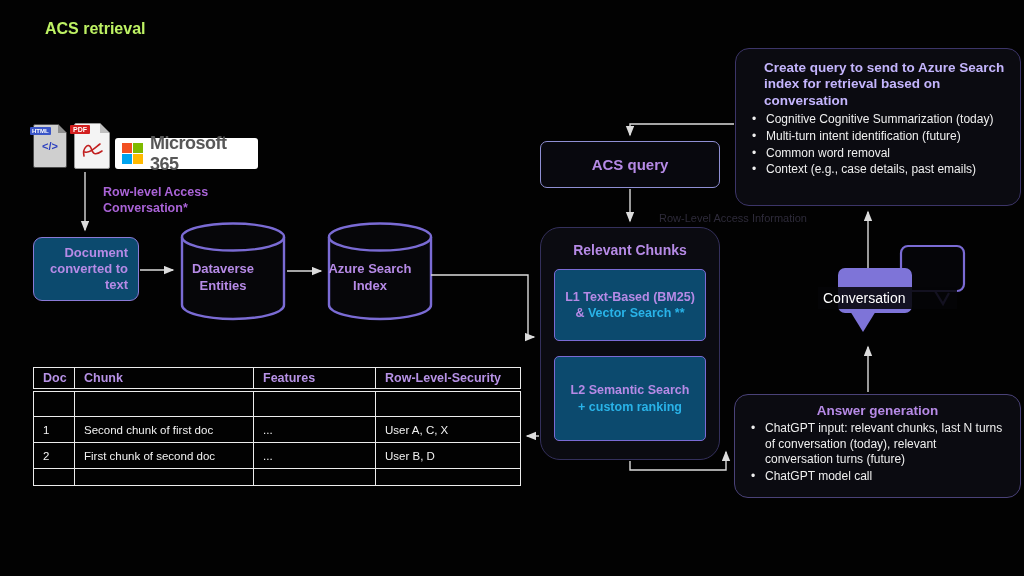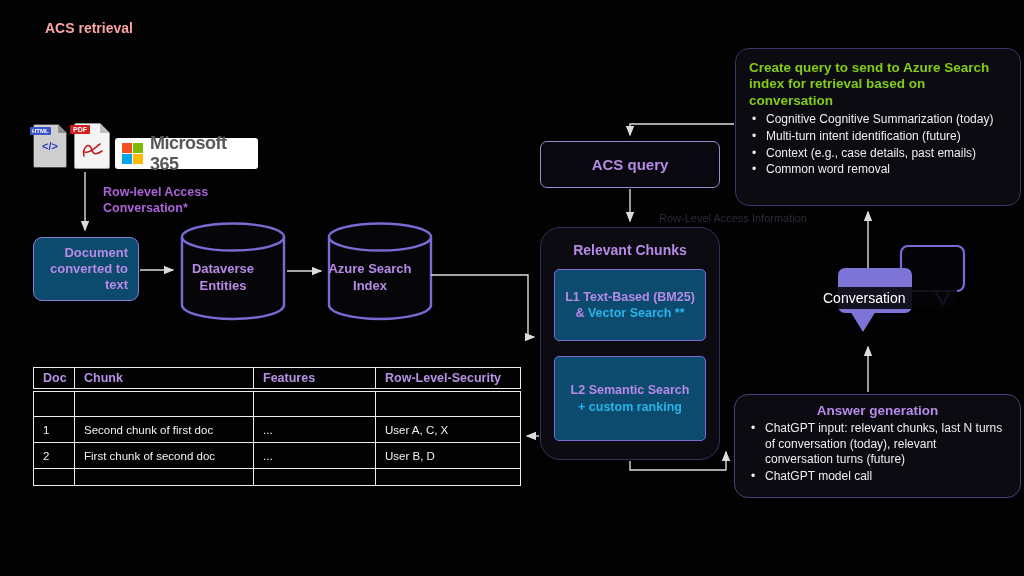--- a/index.html
+++ b/index.html
@@ -1,21 +1,21 @@
 <!DOCTYPE html>
 <html><head>
 <meta charset="utf-8">
 <style>
   html,body{margin:0;padding:0;background:#000;}
   .canvas{position:relative;width:1024px;height:576px;background:#020202;overflow:hidden;
           font-family:"Liberation Sans",sans-serif;}
   [data-name]{box-sizing:border-box;}
 
   
-  .page-title{position:absolute;left:45px;top:20px;color:#fca5a5;font-size:14px;font-weight:bold;margin:0;}
+  .page-title{position:absolute;left:45px;top:20px;color:#bef264;font-size:16px;font-weight:bold;margin:0;}
 
   
   .fileicon{position:absolute;border-radius:2px;}
   .html-icon{left:33px;top:124px;width:34px;height:44px;background:#cfcfcf;border:1px solid #4a4a4a;}
   .html-icon .fold{position:absolute;right:-1px;top:-1px;width:0;height:0;
       border-left:9px solid #8f8f8f;border-top:9px solid #020202;}
   .html-icon .badge{position:absolute;left:-4px;top:2px;background:#3a55c8;color:#fff;
       font-size:6px;font-weight:bold;padding:1px 2px;border-radius:1px;}
   .html-icon .glyph{position:absolute;left:0;right:0;top:15px;text-align:center;
       color:#2b3fbf;font-size:11px;font-weight:bold;}
@@ -63,21 +63,21 @@
   .chunks .ctitle{margin-top:14px;text-align:center;font-size:14px;}
   .innerbox{position:absolute;left:13px;width:152px;background:#0c4a6e;border:1.3px solid #7a6bd4;
       border-radius:5px;display:flex;align-items:center;justify-content:center;text-align:center;
       font-size:12.5px;line-height:1.3;padding:4px 8px;}
   .l1box{top:41px;height:72px;}
   .l2box{top:128px;height:85px;}
 
   
   .infobox{position:absolute;background:#0b0b11;border-radius:14px;color:#e8e8e8;}
   .createq{left:735px;top:48px;width:286px;height:158px;border:1.5px solid #3c3568;padding:11px 13px 0 13px;}
-  .createq .btitle{color:#84cc16;font-weight:bold;font-size:13.5px;line-height:1.22;}
+  .createq .btitle{color:#c4b5fd;font-weight:bold;font-size:13.5px;line-height:1.22;margin-left:15px;}
   .answerbox{left:734px;top:394px;width:287px;height:104px;border:1.5px solid #4a4278;padding:8px 13px 0 13px;}
   .answerbox .btitle{color:#b68ae6;font-weight:bold;font-size:13.5px;text-align:center;}
   .infobox ul{margin:3px 0 0 0;padding:0;list-style:none;}
   .infobox li{position:relative;padding-left:17px;font-size:12px;line-height:1.3;color:#efefef;margin-bottom:1px;}
   .infobox li::before{content:"\2022";position:absolute;left:3px;top:0;color:#efefef;}
 
   
   .convo{position:absolute;left:818px;top:243px;width:150px;height:95px;}
   .convo-label{position:absolute;left:818px;top:287px;width:139px;height:22px;background:rgba(4,4,7,0.88);
       color:#fff;font-size:14px;display:flex;align-items:center;padding-left:5px;z-index:6;}
@@ -161,22 +161,22 @@
       <span><span class="ptext" data-name="l2-label-purple">L2 Semantic Search</span><br>
       <span class="cyan" data-name="l2-label-cyan">+ custom ranking</span></span>
     </div>
   </div>
 
   <div class="infobox createq" data-name="create-query-box">
     <div class="btitle" data-name="create-query-title">Create query to send to Azure Search index for retrieval based on conversation</div>
     <ul data-name="create-query-bullets">
       <li data-name="bullet-item">Cognitive Cognitive Summarization (today)</li>
       <li data-name="bullet-item">Multi-turn intent identification (future)</li>
+      <li data-name="bullet-item">Common word removal</li>
       <li data-name="bullet-item">Context (e.g., case details, past emails)</li>
-      <li data-name="bullet-item">Common word removal</li>
     </ul>
   </div>
 
   <div class="infobox answerbox" data-name="answer-generation-box">
     <div class="btitle" data-name="answer-generation-title">Answer generation</div>
     <ul data-name="answer-generation-bullets">
       <li data-name="bullet-item">ChatGPT input: relevant chunks, last N turns of conversation (today), relevant conversation turns (future)</li>
       <li data-name="bullet-item">ChatGPT model call</li>
     </ul>
   </div>

